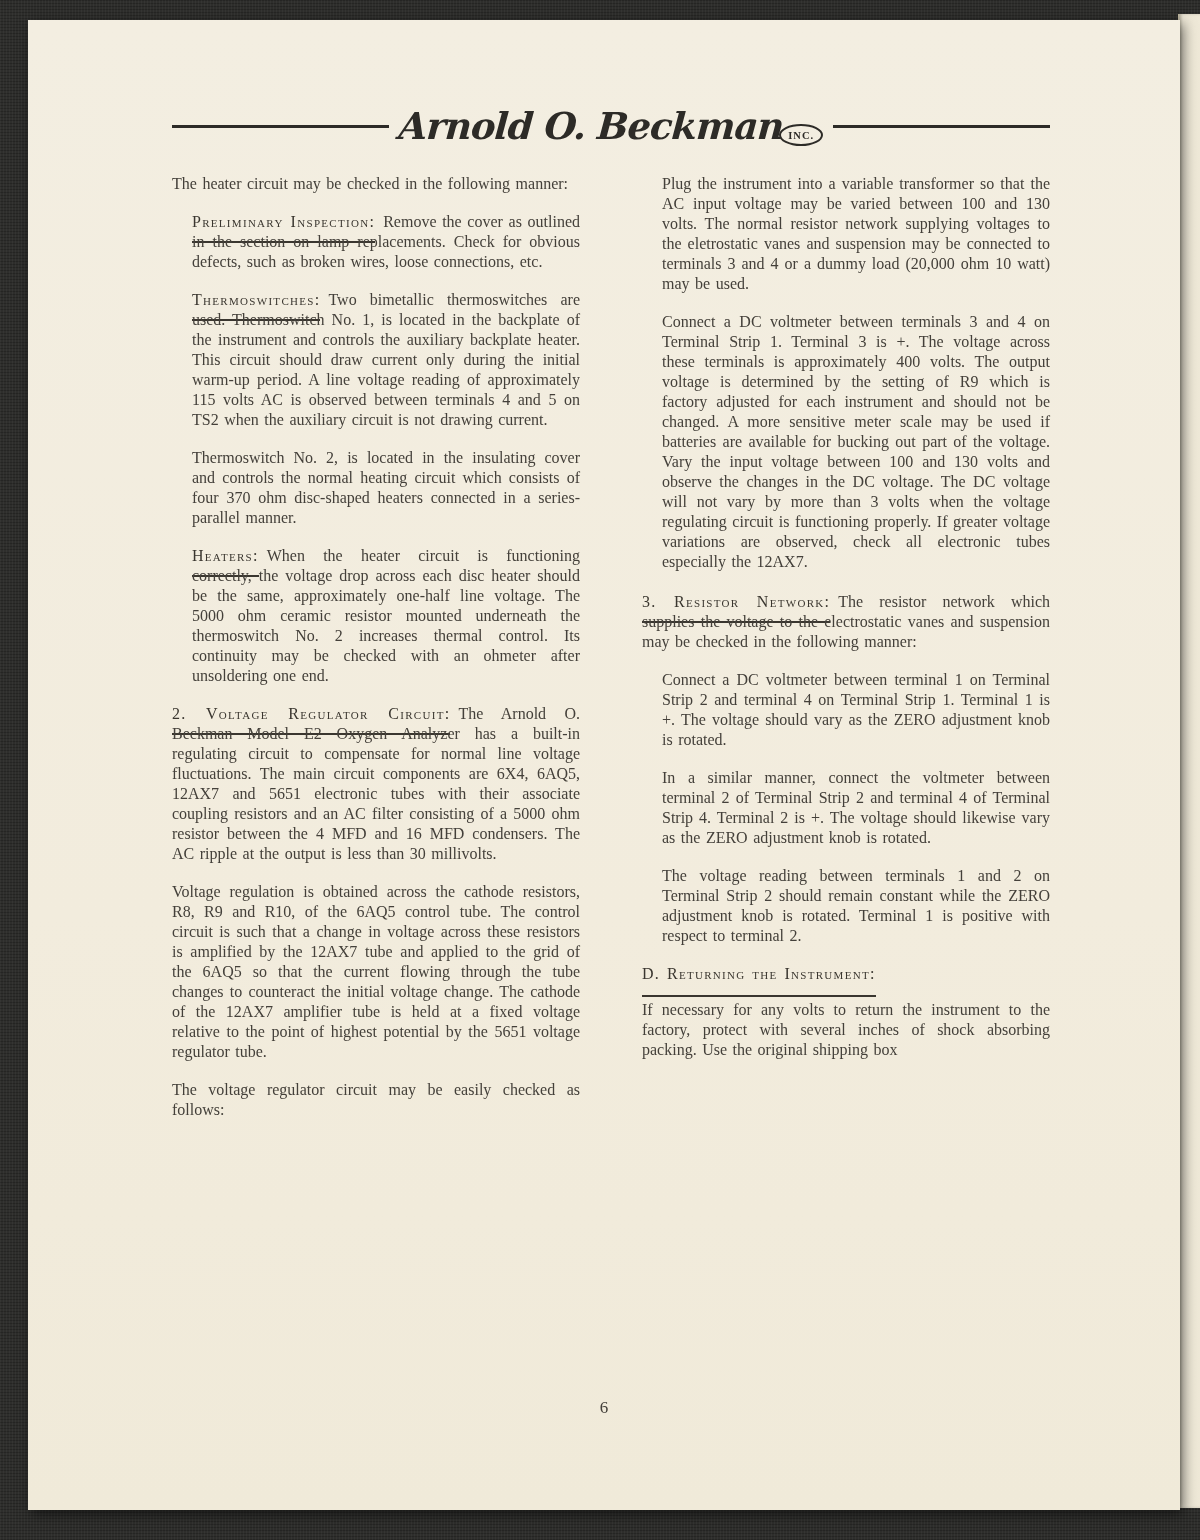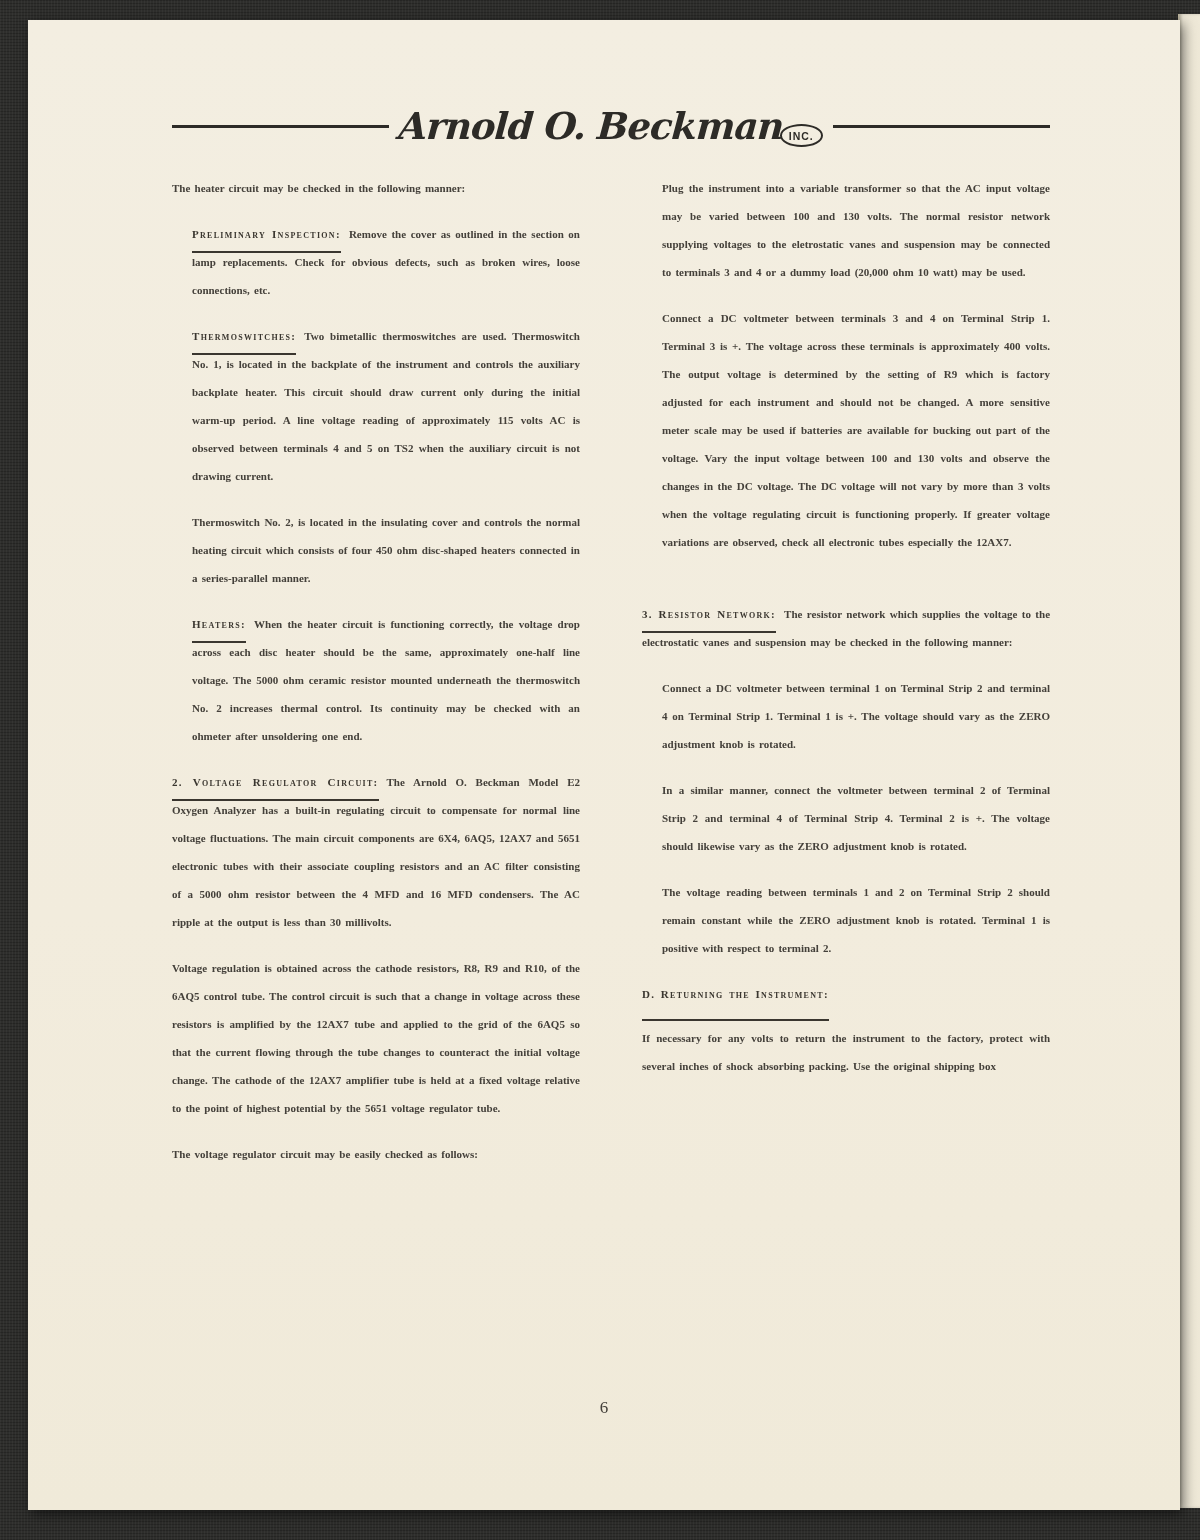--- a/index.html
+++ b/index.html
@@ -35,56 +35,55 @@
     flex:0 0 auto;display:flex;align-items:center;padding:0 10px;
     white-space:nowrap;
   }
   .logo-script{
     font-family:"DejaVu Serif", serif;
     font-style:italic;font-weight:700;
     font-size:37px;letter-spacing:-1px;color:#2d2b27;
     transform:skewX(-4deg);
   }
   .inc-badge{
-    font-family:Liberation Sans, sans-serif;
+    font-family:Liberation Serif, serif;
     font-style:normal;font-weight:700;
     font-size:10.5px;letter-spacing:1px;color:#2d2b27;
     border:2.5px solid #2d2b27;border-radius:50%;
     padding:4px 7px 3px 7px;margin-left:-4px;
     transform:translateY(9px);
   }
   
   .columns{
     display:flex;gap:62px;
     margin:26px 130px 0 144px;
   }
   .col{width:408px;}
   p{
     margin:0 0 18px 0;
-    font-size:11px;line-height:28px;
+    font-size:16px;line-height:20px;
     text-align:justify;
     color:#44403a;
     word-spacing:1.5px;
-    font-weight:bold;
   }
   .ind{padding-left:20px;}
   .run-head{
     font-variant:small-caps;
     letter-spacing:1.3px;
     color:#3a362f;
     border-bottom:2px solid #3a362f;
     padding-bottom:11px;
     margin-right:8px;
   }
   .block-head{
     display:block;width:fit-content;
     margin-bottom:3px;margin-right:8px;
   }
   .sec2{}
-  .sec3{margin-top:44px;}
+  .sec3{margin-top:20px;}
   .secD{margin-top:14px;}
   
   .footer{
     position:absolute;bottom:92px;left:0;width:100%;
     text-align:center;font-size:17px;color:#44403a;
   }
 </style>
 </head>
 <body>
 
@@ -103,21 +102,21 @@
 
   <div class="columns">
 
     <div class="col">
       <p><span>The heater circuit may be checked in the following manner:</span></p>
 
       <p class="ind"><span class="run-head">Preliminary Inspection:</span><span>Remove the cover as outlined in the section on lamp replacements. Check for obvious defects, such as broken wires, loose connections, etc.</span></p>
 
       <p class="ind"><span class="run-head">Thermoswitches:</span><span>Two bimetallic thermoswitches are used.  Thermoswitch No. 1, is located in the backplate of the instrument and controls the auxiliary backplate heater.  This circuit should draw current only during the initial warm-up period.  A line voltage reading of approximately 115 volts AC is observed between terminals 4 and 5 on TS2 when the auxiliary circuit is not drawing current.</span></p>
 
-      <p class="ind"><span>Thermoswitch No. 2, is located in the insulating cover and controls the normal heating circuit which consists of four 450 ohm disc-shaped heaters connected in a series-parallel manner.</span></p>
+      <p class="ind"><span>Thermoswitch No. 2, is located in the insulating cover and controls the normal heating circuit which consists of four 370 ohm disc-shaped heaters connected in a series-parallel manner.</span></p>
 
       <p class="ind"><span class="run-head">Heaters:</span><span>When the heater circuit is functioning correctly, the voltage drop across each disc heater should be the same, approximately one-half line voltage.  The 5000 ohm ceramic resistor mounted underneath the thermoswitch No. 2 increases thermal control.  Its continuity may be checked with an ohmeter after unsoldering one end.</span></p>
 
       <p class="sec2"><span class="run-head">2.  Voltage Regulator Circuit:</span><span>The Arnold O. Beckman Model E2 Oxygen Analyzer has a built-in regulating circuit to compensate for normal line voltage fluctuations.  The main circuit components are 6X4, 6AQ5, 12AX7 and 5651 electronic tubes with their associate coupling resistors and an AC filter consisting of a 5000 ohm resistor between the 4 MFD and 16 MFD condensers.  The AC ripple at the output is less than 30 millivolts.</span></p>
 
       <p><span>Voltage regulation is obtained across the cathode resistors, R8, R9 and R10, of the 6AQ5 control tube.  The control circuit is such that a change in voltage across these resistors is amplified by the 12AX7 tube and applied to the grid of the 6AQ5 so that the current flowing through the tube changes to counteract the initial voltage change.  The cathode of the 12AX7 amplifier tube is held at a fixed voltage relative to the point of highest potential by the 5651 voltage regulator tube.</span></p>
 
       <p><span>The voltage regulator circuit may be easily checked as follows:</span></p>
     </div>
 

